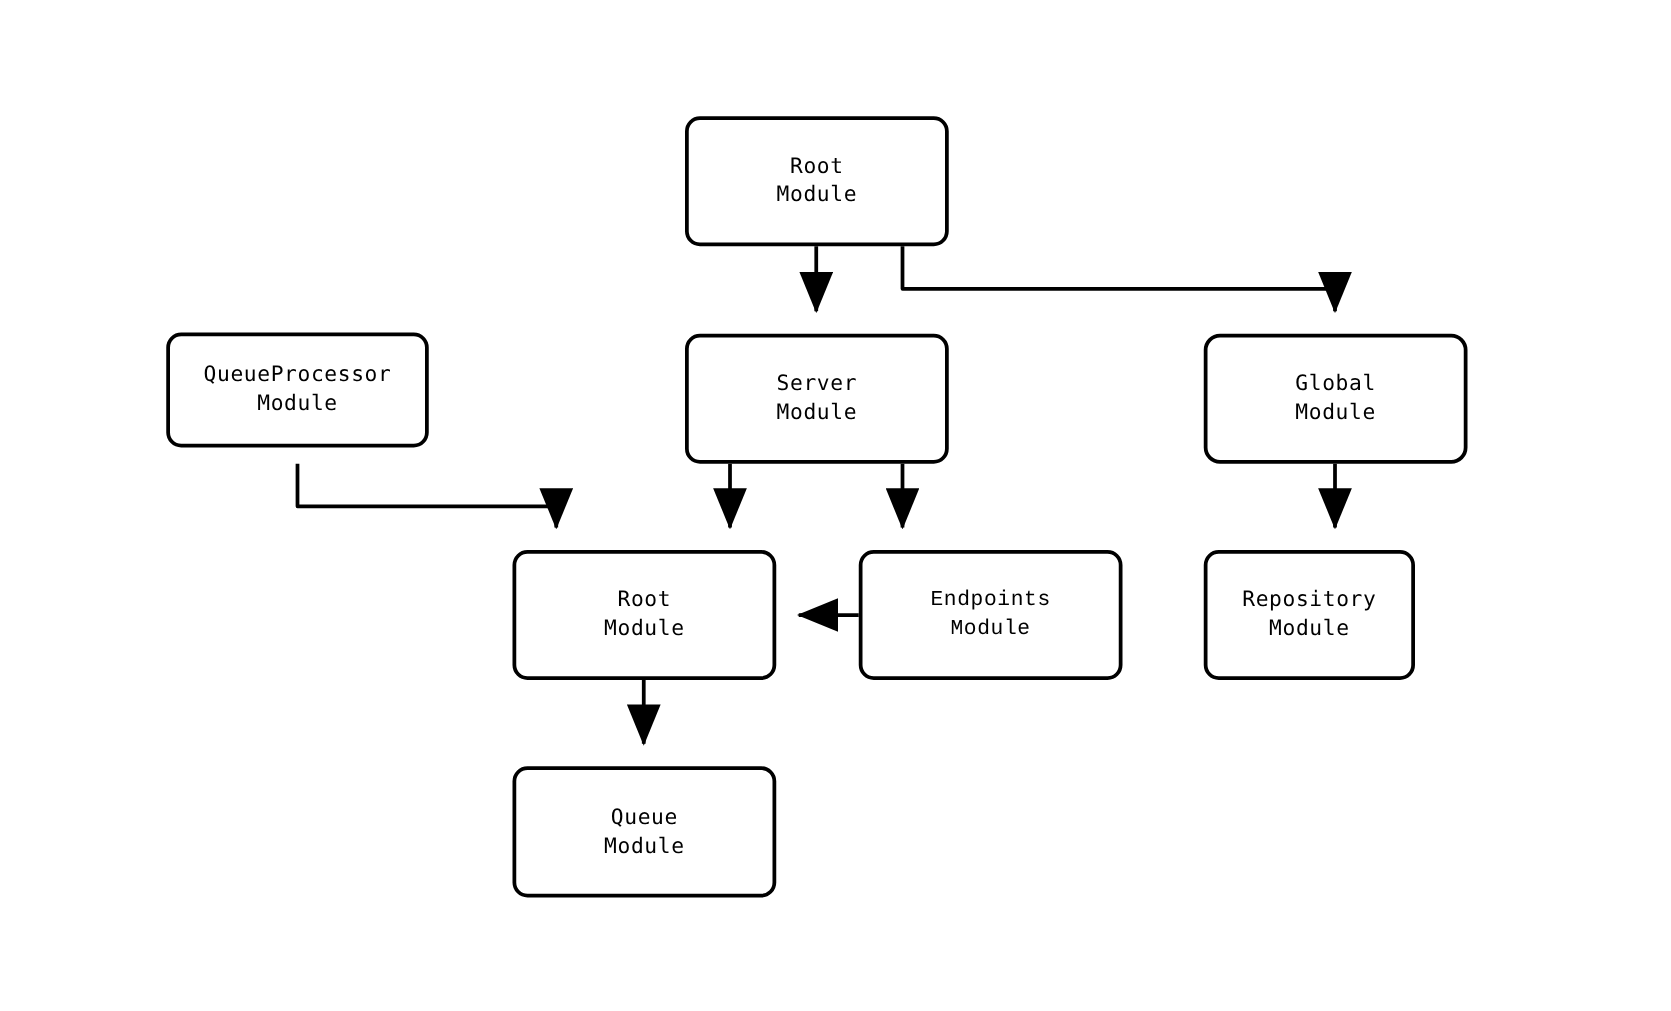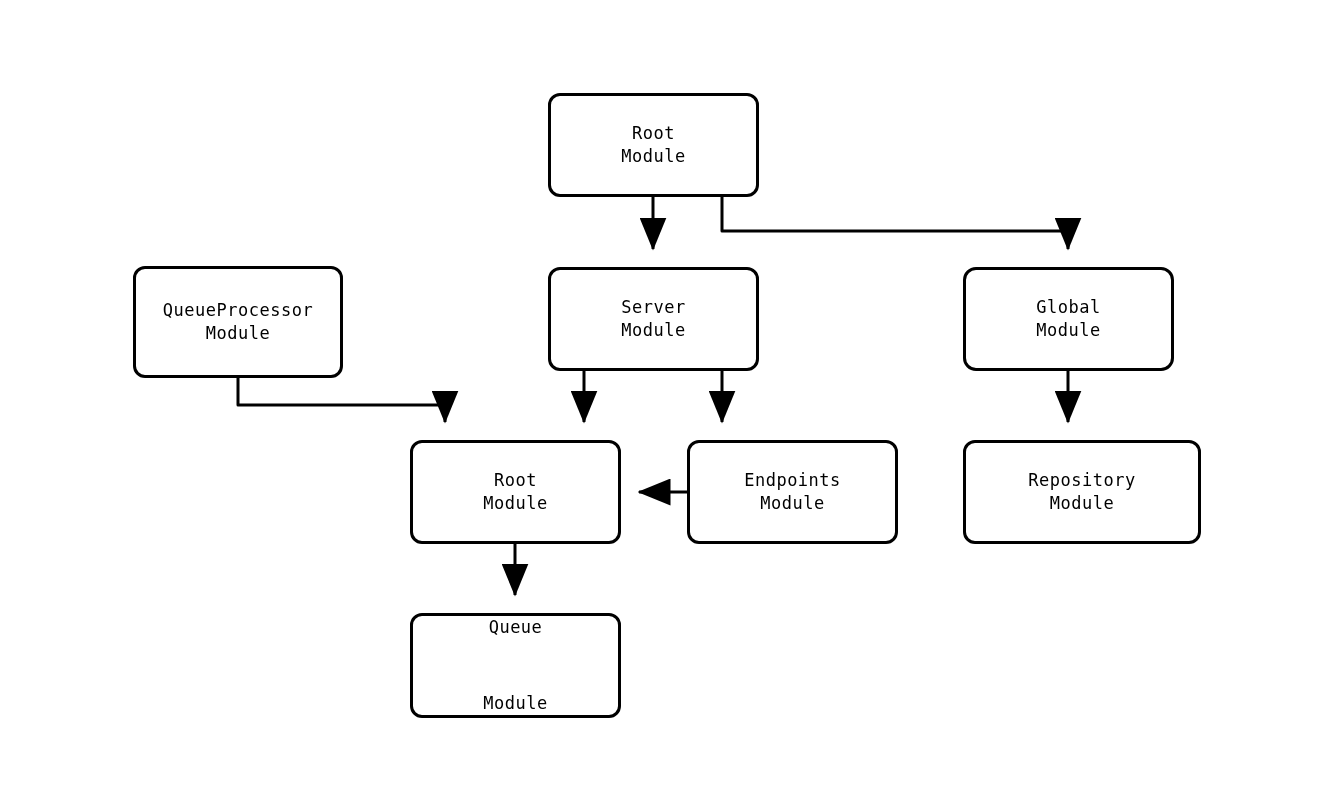--- a/index.html
+++ b/index.html
@@ -76,48 +76,48 @@
     <path d="M 1068 371 L 1068 422" fill="none" stroke="#000000" stroke-width="3" marker-end="url(#arrowhead)"></path>
 
     <path d="M 515 544 L 515 595" fill="none" stroke="#000000" stroke-width="3" marker-end="url(#arrowhead)"></path>
   </svg>
 
   <div class="node" id="node-0" style="left: 548px; top: 93px; width: 211px; height: 104px;">
     <span class="node-line">Root</span>
     <span class="node-line">Module</span>
   </div>
 
-  <div class="node" id="node-1" style="left: 133px; top: 266px; width: 210px; height: 112px;">
+  <div class="node" id="node-1" style="left: 133px; top: 266px; width: 210px; height: 92px;">
     <span class="node-line">QueueProcessor</span>
     <span class="node-line">Module</span>
   </div>
 
   <div class="node" id="node-2" style="left: 548px; top: 267px; width: 211px; height: 104px;">
     <span class="node-line">Server</span>
     <span class="node-line">Module</span>
   </div>
 
   <div class="node" id="node-3" style="left: 963px; top: 267px; width: 211px; height: 104px; border-radius: 13px;">
     <span class="node-line">Global</span>
     <span class="node-line">Module</span>
   </div>
 
   <div class="node" id="node-4" style="left: 410px; top: 440px; width: 211px; height: 104px;">
     <span class="node-line">Root</span>
     <span class="node-line">Module</span>
   </div>
 
-  <div class="node" id="node-5" style="left: 687px; top: 440px; width: 211px; height: 104px;">
+  <div class="node" id="node-5" style="left: 687px; top: 440px; width: 211px; height: 104px; font-family: Liberation Mono, monospace;">
     <span class="node-line">Endpoints</span>
     <span class="node-line">Module</span>
   </div>
 
-  <div class="node" id="node-6" style="left: 963px; top: 440px; width: 238px; height: 104px;">
+  <div class="node" id="node-6" style="left: 963px; top: 440px; width: 169px; height: 104px;">
     <span class="node-line">Repository</span>
     <span class="node-line">Module</span>
   </div>
 
-  <div class="node" id="node-7" style="left: 410px; top: 613px; width: 211px; height: 105px; justify-content: space-between;">
+  <div class="node" id="node-7" style="left: 410px; top: 613px; width: 211px; height: 105px;">
     <span class="node-line">Queue</span>
     <span class="node-line">Module</span>
   </div>
 
 </div>
 
 </body></html>

